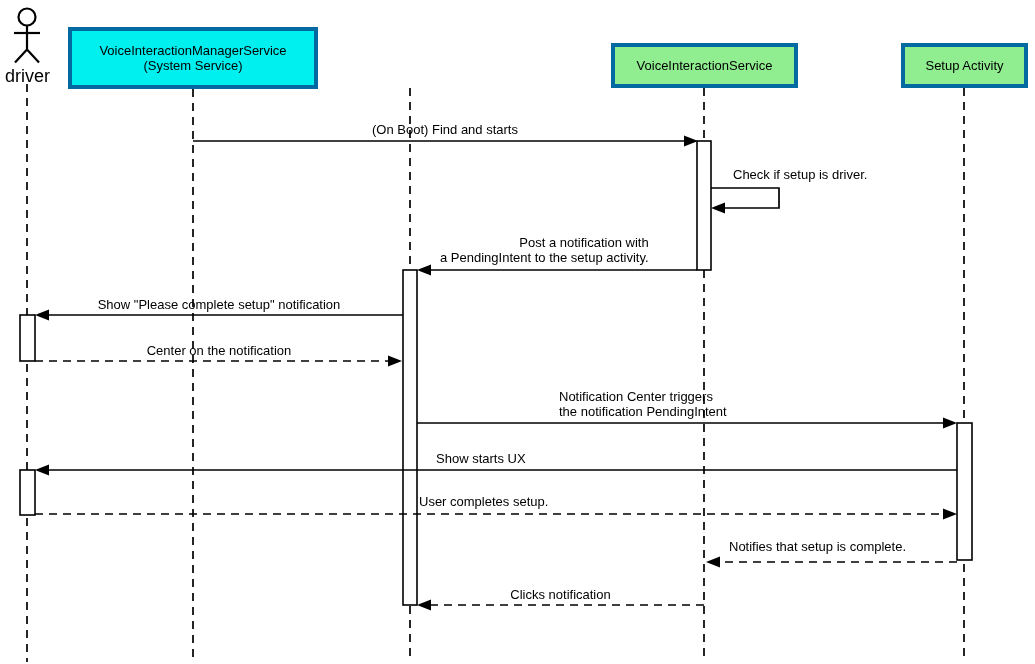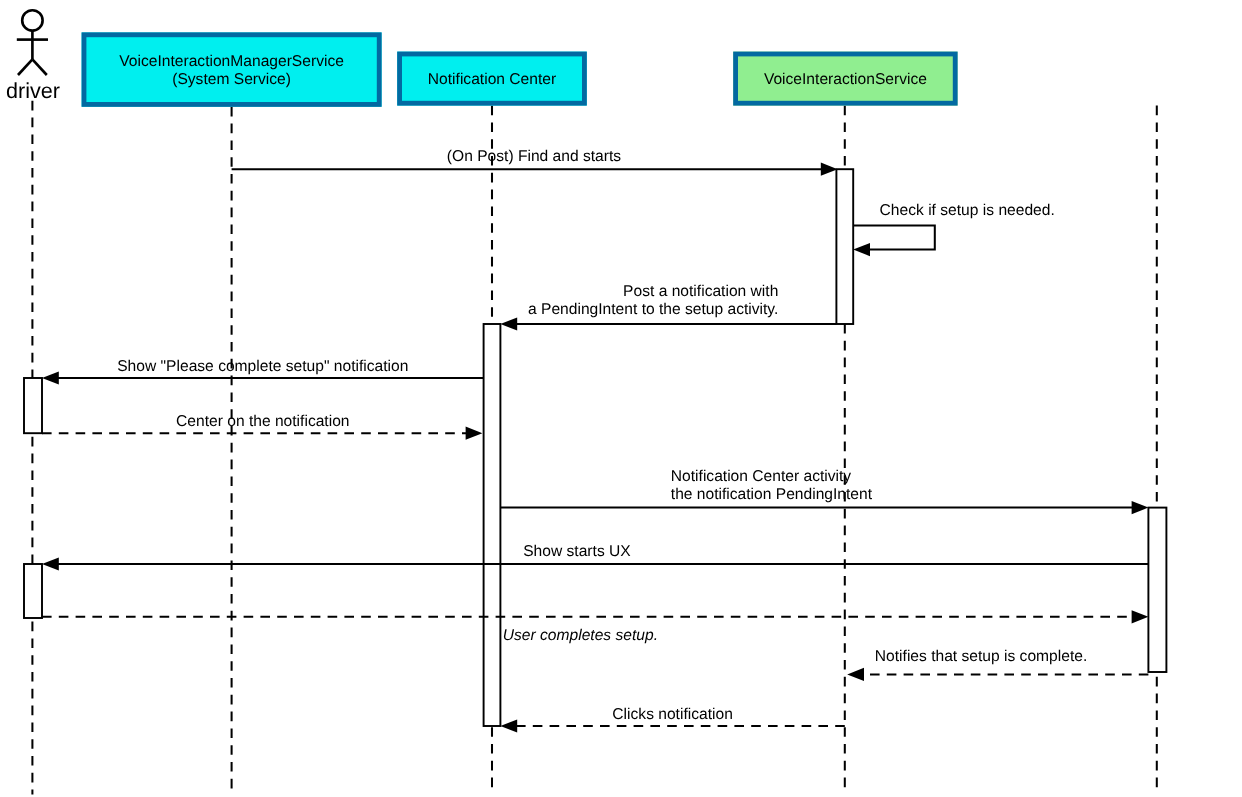--- a/index.html
+++ b/index.html
@@ -100,29 +100,29 @@
       <line x1="14" y1="33" x2="40" y2="33"></line>
       <line x1="27" y1="49.5" x2="15" y2="62.5"></line>
       <line x1="27" y1="49.5" x2="39" y2="62.5"></line>
     </g>
   </svg>
 
   <div class="actor-label">driver</div>
 
   <div class="participant p-vims" style="background:#00EFEF">VoiceInteractionManagerService
 (System Service)</div>
-  <div class="participant p-nc" style="background:#00EFEF">Notification Center</div>
   <div class="participant p-vis" style="background:#90EE90">VoiceInteractionService</div>
+  <div class="participant p-setup" style="background:#90EE90">Setup Activity</div>
 
-  <div class="msg center" style="left:193px; top:122px; width:504px;">(On Post) Find and starts</div>
-  <div class="msg" style="left:733px; top:167px;">Check if setup is needed.</div>
+  <div class="msg center" style="left:193px; top:122px; width:504px;">(On Boot) Find and starts</div>
+  <div class="msg" style="left:733px; top:167px;">Check if setup is driver.</div>
   <div class="msg" style="left:440px; top:235px;text-align:right;">Post a notification with
 a PendingIntent to the setup activity.</div>
   <div class="msg center" style="left:34px; top:297px; width:370px;">Show "Please complete setup" notification</div>
   <div class="msg center" style="left:34px; top:343px; width:370px;">Center on the notification</div>
-  <div class="msg" style="left:559px; top:389px;">Notification Center activity
+  <div class="msg" style="left:559px; top:389px;">Notification Center triggers
 the notification PendingIntent</div>
   <div class="msg" style="left:436px; top:451px;">Show starts UX</div>
-  <div class="msg" style="left:419px; top:521px;font-style:italic;">User completes setup.</div>
+  <div class="msg" style="left:419px; top:494px;">User completes setup.</div>
   <div class="msg" style="left:729px; top:539px;">Notifies that setup is complete.</div>
   <div class="msg center" style="left:417px; top:587px; width:287px;">Clicks notification</div>
 
 </div>
 
 </body></html>

